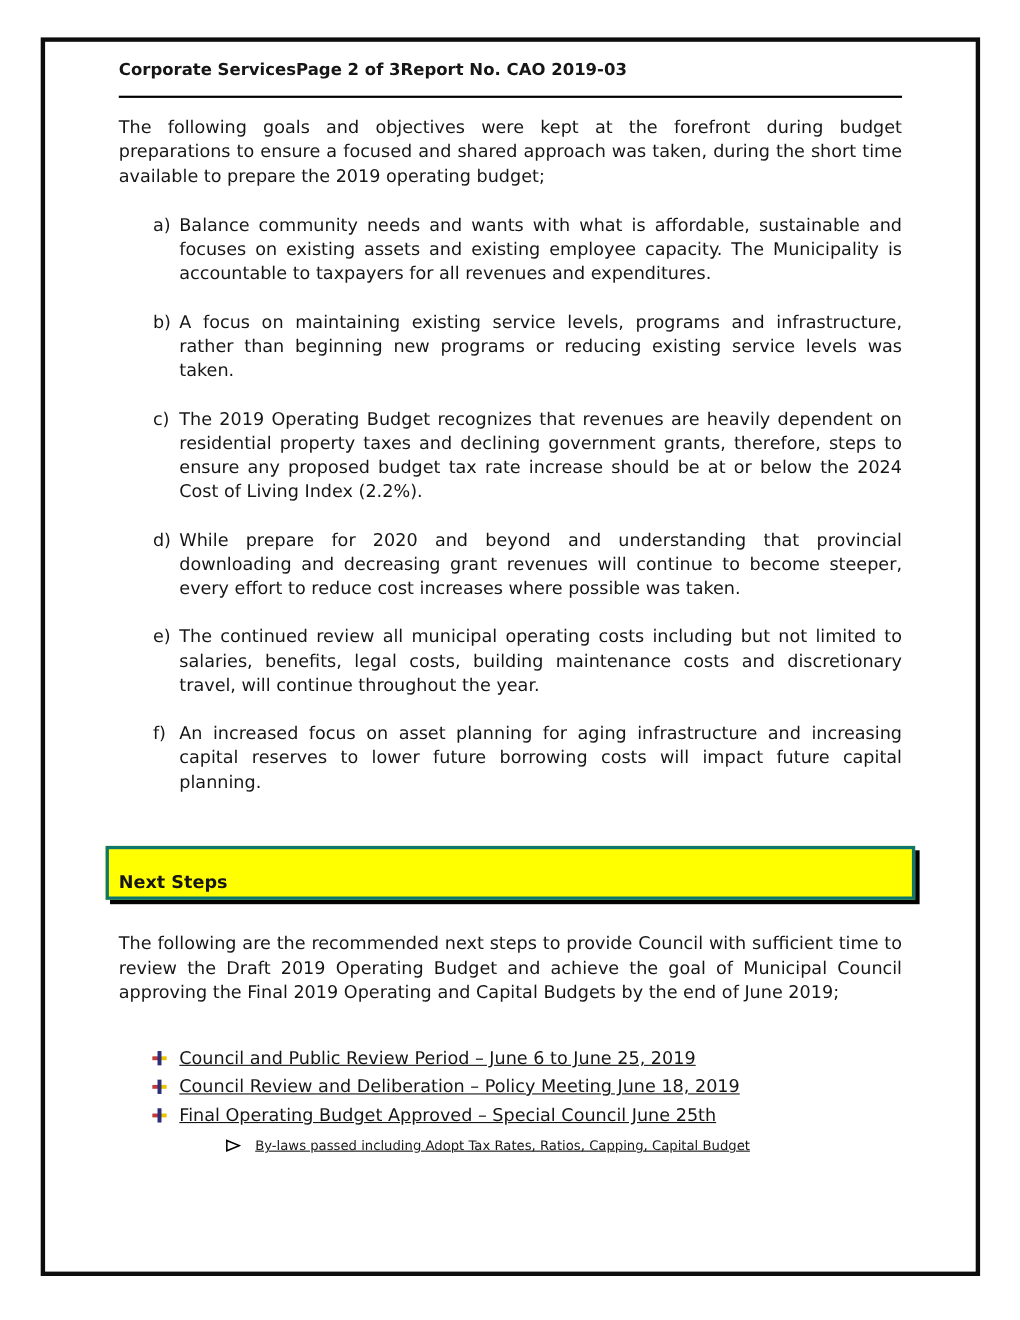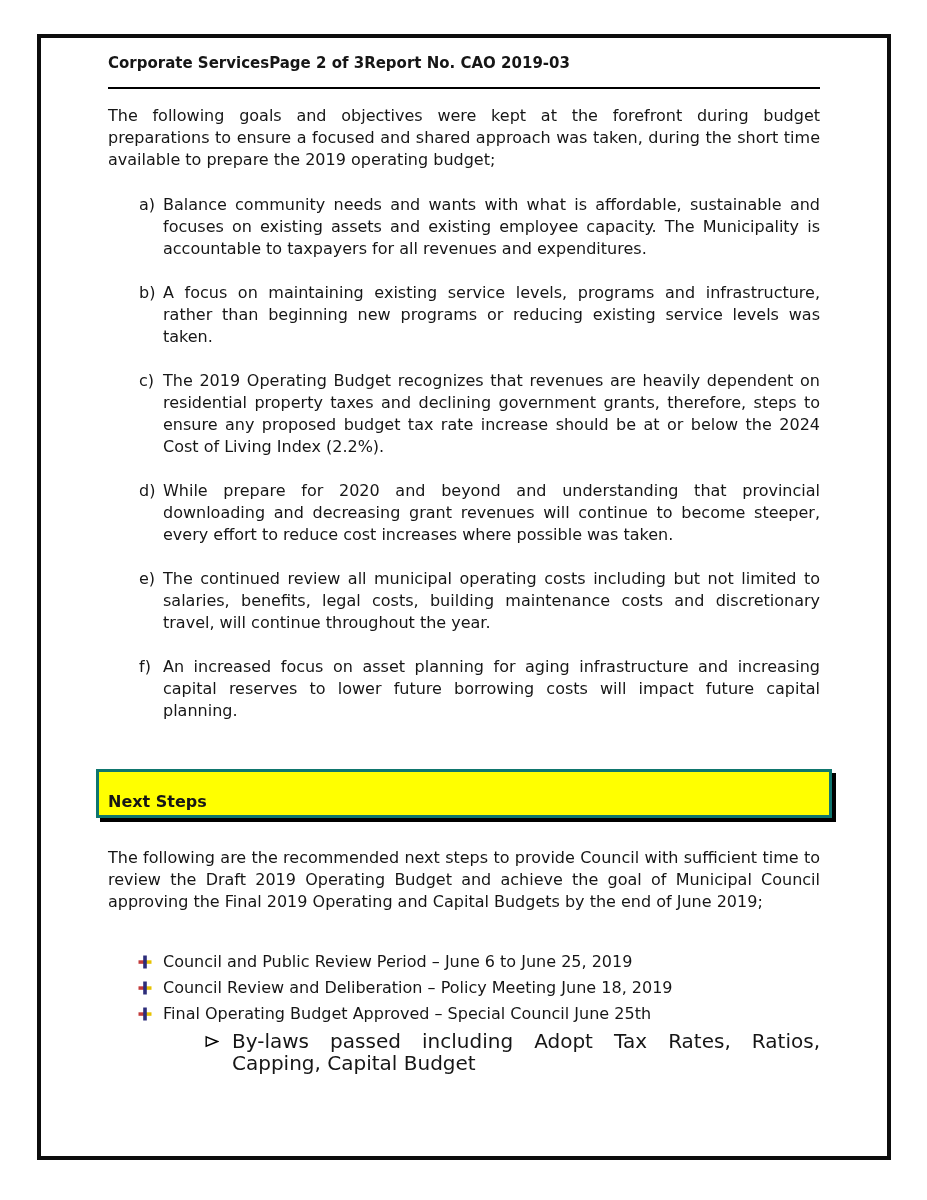--- a/index.html
+++ b/index.html
@@ -67,38 +67,38 @@
     margin: 47px -12px 0 -12px;
     background: #ffff00;
     border: 3px solid #0f766e;
     box-shadow: 4px 4px 0 #000000;
     font-weight: bold;
     font-size: 16px;
     line-height: 20px;
     padding: 20px 9px 3px 9px;
   }
   .ns-intro { margin-top: 29px; }
-  .bullet-list { margin-top: 36px; }
+  .bullet-list { margin-top: 36px; text-decoration: underline; }
   .bullet-item {
     position: relative;
     padding-left: 55px;
     font-size: 16px;
     line-height: 26px;
   }
   .bullet-item .b-icon {
     position: absolute;
     left: 30px;
     top: 6px;
     width: 14px;
     height: 14px;
   }
   .sub-bullet {
     position: relative;
     padding-left: 124px;
-    font-size: 20px;
+    font-size: 12px;
     line-height: 22px;
     text-align: justify;
     margin-top: 3px;
   }
   .sub-bullet .a-icon {
     position: absolute;
     left: 97px;
     top: 5px;
     width: 14px;
     height: 13px;

